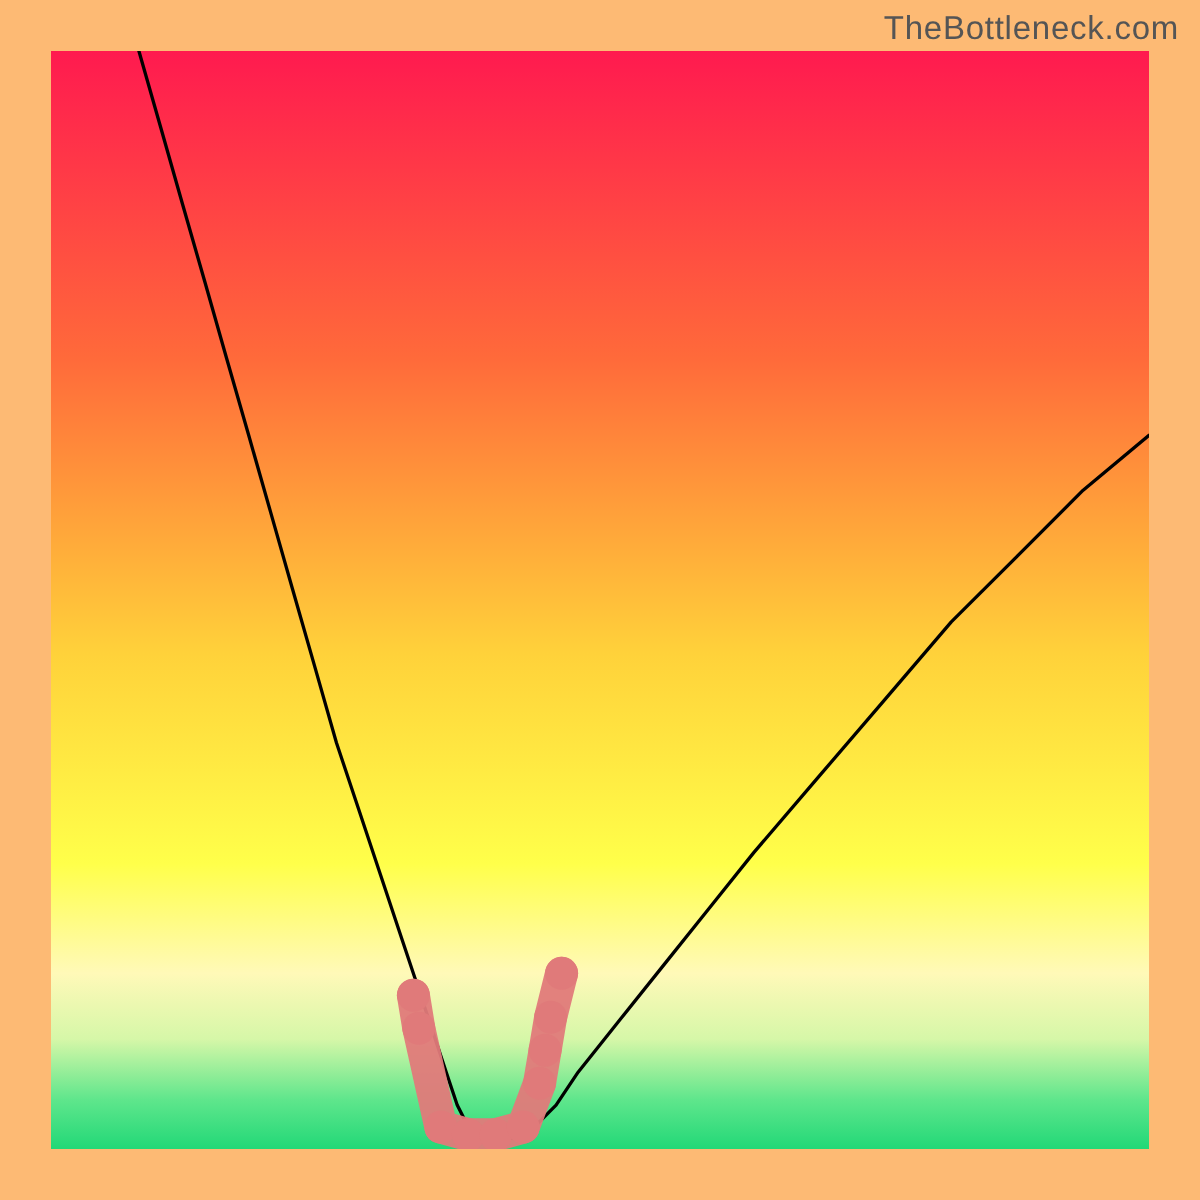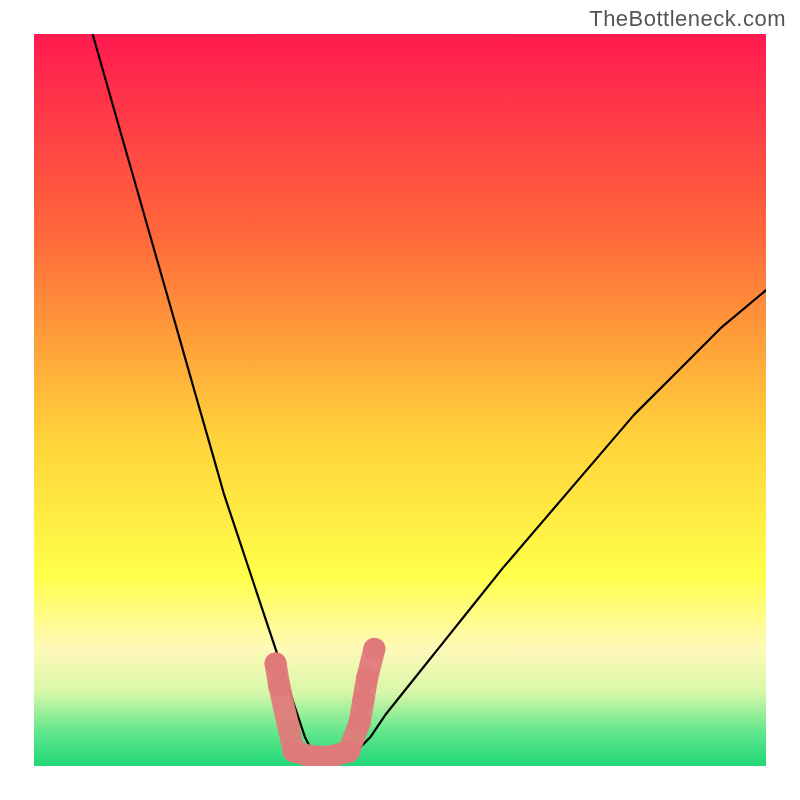--- a/index.html
+++ b/index.html
@@ -8,21 +8,21 @@
     width: 800px;
     height: 800px;
     overflow: hidden;
     background: #000;
     font-family: Arial, Helvetica, sans-serif;
   }
   .frame {
     position: relative;
     width: 800px;
     height: 800px;
-    background: #ffffff;
+    background: #fdba74;
   }
   .watermark {
     position: absolute;
     top: 6px;
     right: 14px;
     color: #555;
     font-size: 22px;
     font-weight: 500;
     letter-spacing: 0.5px;
     z-index: 10;

